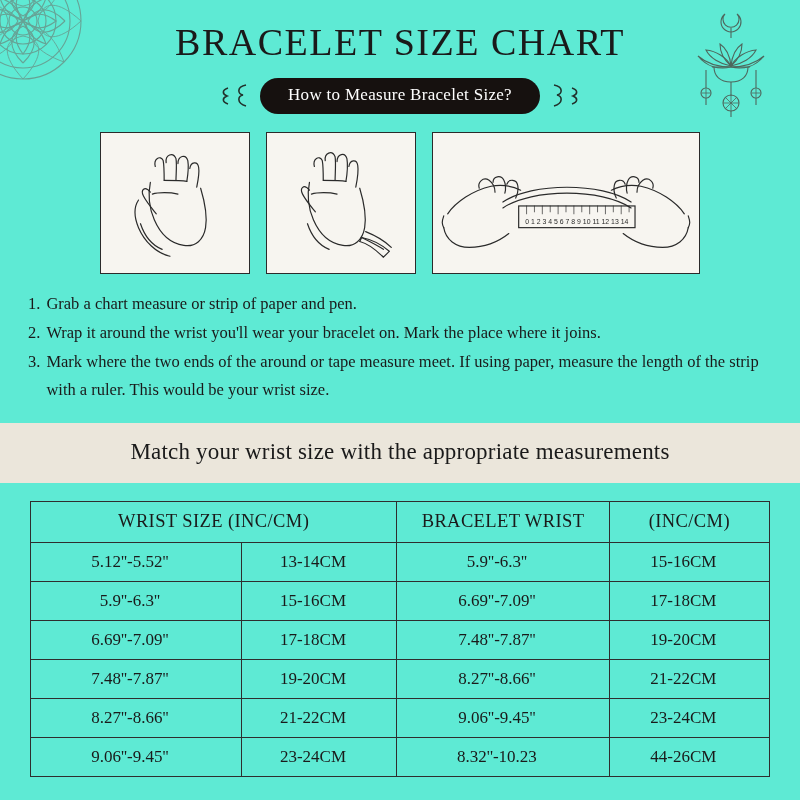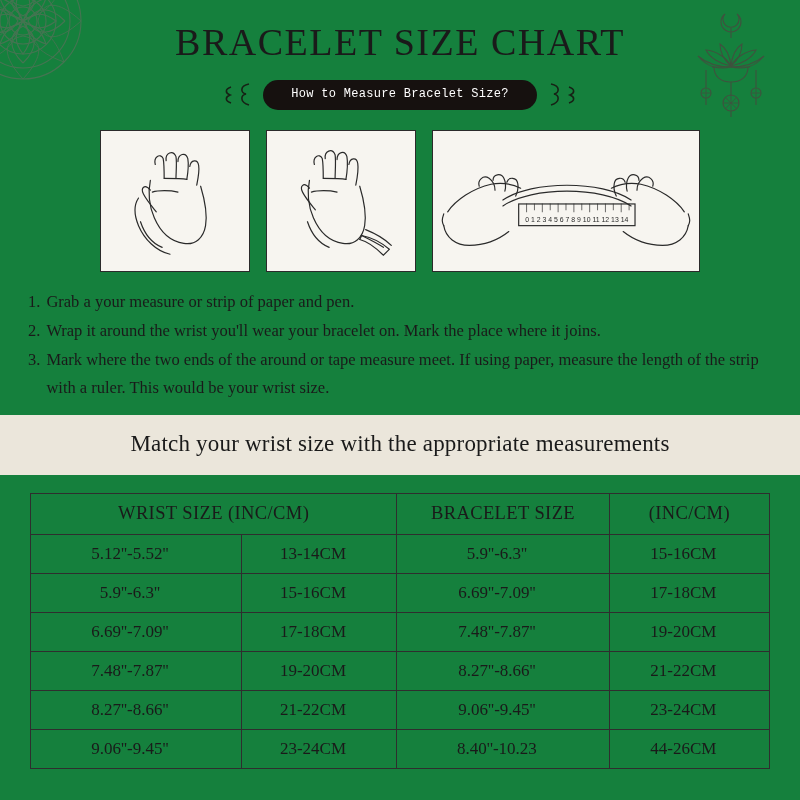--- a/index.html
+++ b/index.html
@@ -13,21 +13,21 @@
     font-family: "Liberation Serif", serif;
     color: #1a1a1a;
     overflow: hidden;
     position: relative;
   }
   .page {
     position: relative;
     width: 800px;
     height: 800px;
     box-sizing: border-box;
-    background: #15803d;
+    background: #5eead4;
   }
 
   
   .mandala-tl {
     position: absolute;
     left: -52px;
     top: -54px;
     width: 150px;
     height: 150px;
     opacity: 0.55;
@@ -58,23 +58,23 @@
     align-items: center;
     justify-content: center;
     margin-top: 14px;
     gap: 10px;
   }
   .subtitle-pill {
     background: #16110f;
     color: #ffffff;
     border-radius: 20px;
     padding: 7px 28px 9px 28px;
-    font-size: 12px;
+    font-size: 17px;
     letter-spacing: 0.3px;
-    font-family: Liberation Mono, monospace;
+    font-family: Liberation Serif, serif;
     text-align: right;
   }
   .flourish {
     width: 34px;
     height: 34px;
     opacity: 0.85;
   }
 
   
   .illus-row {
@@ -101,21 +101,21 @@
   .step {
     display: flex;
     gap: 6px;
     margin-bottom: 2px;
   }
   .step-num { flex: 0 0 auto; }
   .step-text { flex: 1 1 auto; }
 
   
   .band {
-    margin-top: 14px;
+    margin-top: 20px;
     background: #ebe6db;
     padding: 14px 30px 16px 30px;
     text-align: center;
   }
   .band-line {
     font-size: 23px;
     line-height: 1.32;
     letter-spacing: 0.2px;
   }
 
@@ -304,41 +304,41 @@
           </g>
         </g>
         <text x="145" y="92" font-family="'Liberation Sans', sans-serif" font-size="7" fill="#2a2a2a" text-anchor="middle">0 1 2 3 4 5 6 7 8 9 10 11 12 13 14</text>
       </svg>
     </div>
   </div>
 
   <div class="steps">
     <div class="step">
       <span class="step-num">1.</span>
-      <span class="step-text">Grab a your measure or strip of paper and pen.</span>
+      <span class="step-text">Grab a chart measure or strip of paper and pen.</span>
     </div>
     <div class="step">
       <span class="step-num">2.</span>
       <span class="step-text">Wrap it around the wrist you'll wear your bracelet on. Mark the place where it joins.</span>
     </div>
     <div class="step">
       <span class="step-num">3.</span>
       <span class="step-text">Mark where the two ends of the around or tape measure meet. If using paper, measure the length of the strip with a ruler. This would be your wrist size.</span>
     </div>
   </div>
 
   <div class="band">
     <div class="band-line">Match your wrist size with the appropriate measurements</div>
   </div>
 
   <table class="size-table">
     <thead>
       <tr>
         <th class="col-a" colspan="2">WRIST SIZE (INC/CM)</th>
-        <th class="col-c">BRACELET SIZE</th>
+        <th class="col-c">BRACELET WRIST</th>
         <th class="col-d">(INC/CM)</th>
       </tr>
     </thead>
     <tbody>
       <tr>
         <td class="col-a">5.12''-5.52''</td>
         <td class="col-b">13-14CM</td>
         <td class="col-c">5.9''-6.3''</td>
         <td class="col-d">15-16CM</td>
       </tr>
@@ -362,19 +362,19 @@
       </tr>
       <tr>
         <td class="col-a">8.27''-8.66''</td>
         <td class="col-b">21-22CM</td>
         <td class="col-c">9.06''-9.45''</td>
         <td class="col-d">23-24CM</td>
       </tr>
       <tr>
         <td class="col-a">9.06''-9.45''</td>
         <td class="col-b">23-24CM</td>
-        <td class="col-c">8.40''-10.23</td>
+        <td class="col-c">8.32''-10.23</td>
         <td class="col-d">44-26CM</td>
       </tr>
     </tbody>
   </table>
 
 </div>
 
 </body></html>

